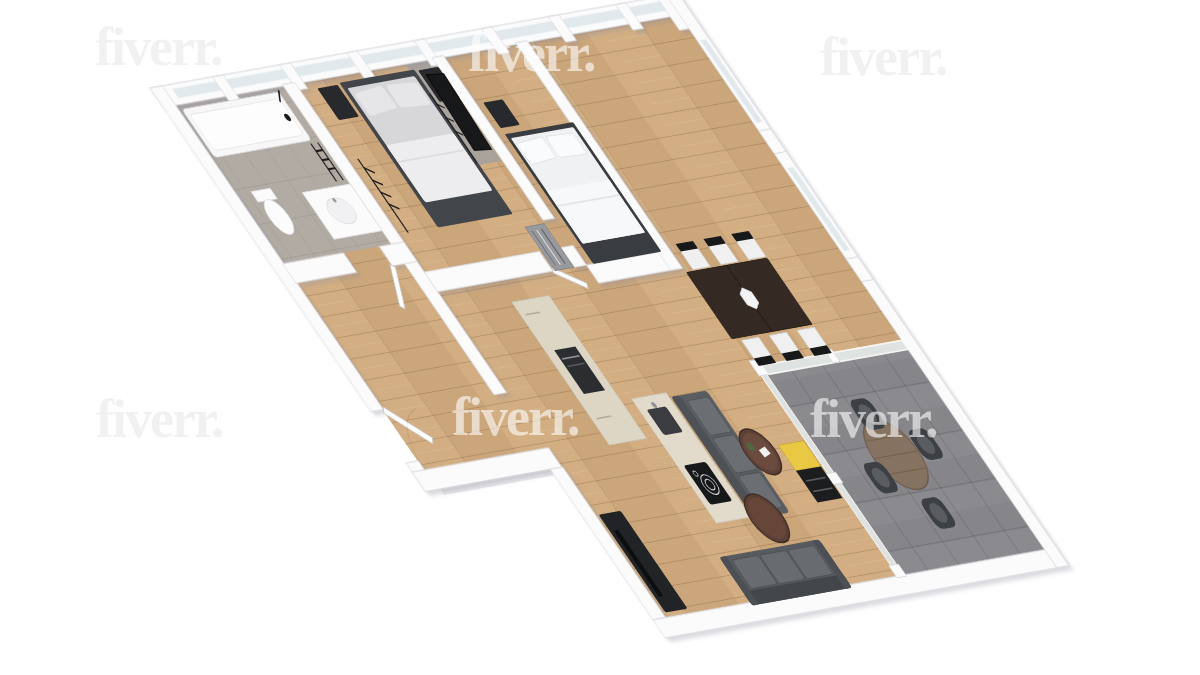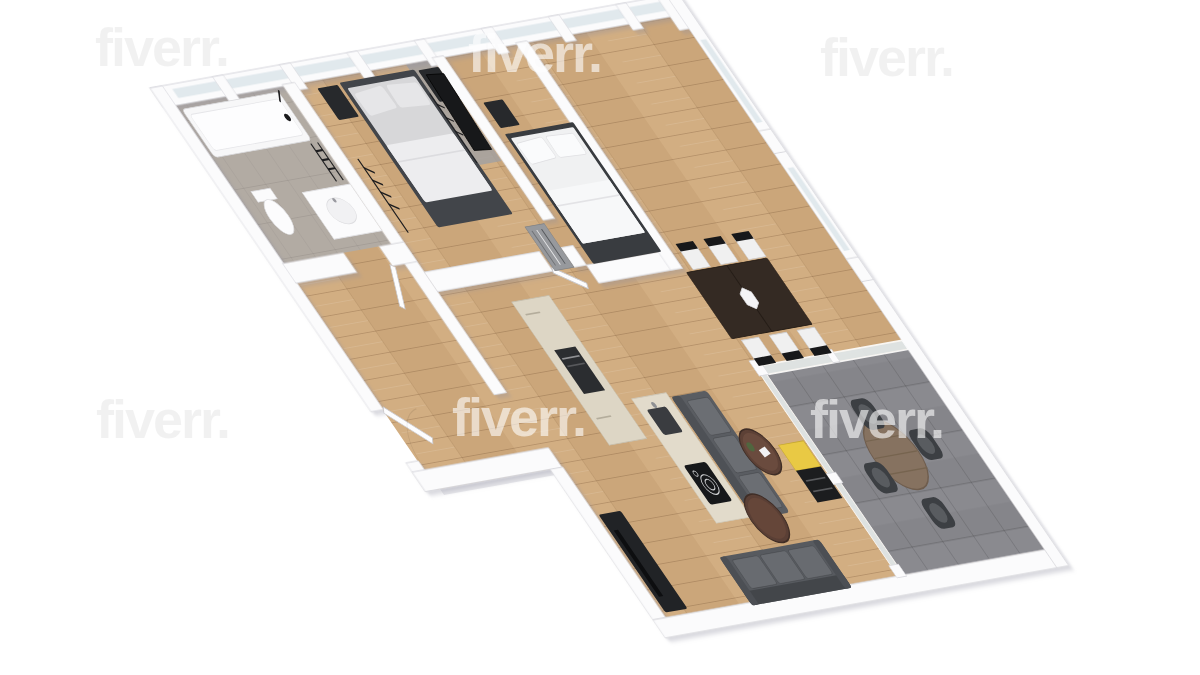--- a/index.html
+++ b/index.html
@@ -1,16 +1,16 @@
 <!DOCTYPE html>
 <html><head>
 <meta charset="utf-8">
 <style>
   html,body{margin:0;padding:0;background:#ffffff;width:1200px;height:675px;overflow:hidden;}
-  .stage{position:relative;width:1200px;height:675px;background:#ffffff;font-family:Liberation Sans, sans-serif;}
+  .stage{position:relative;width:1200px;height:675px;background:#ffffff;font-family:Liberation Serif, serif;}
   svg{position:absolute;left:0;top:0;}
   .wm{position:absolute;font-weight:700;font-size:54px;letter-spacing:-2px;line-height:1;user-select:none;pointer-events:none;}
   .wm.dark{color:rgba(0,0,0,0.055);}
   .wm.light{color:rgba(255,255,255,0.60);}
   .wm1{left:95px;top:20px;}
   .wm2{left:468px;top:26px;}
   .wm3{left:820px;top:30px;}
   .wm4{left:96px;top:392px;}
   .wm5{left:452px;top:390px;}
   .wm6{left:810px;top:392px;}

